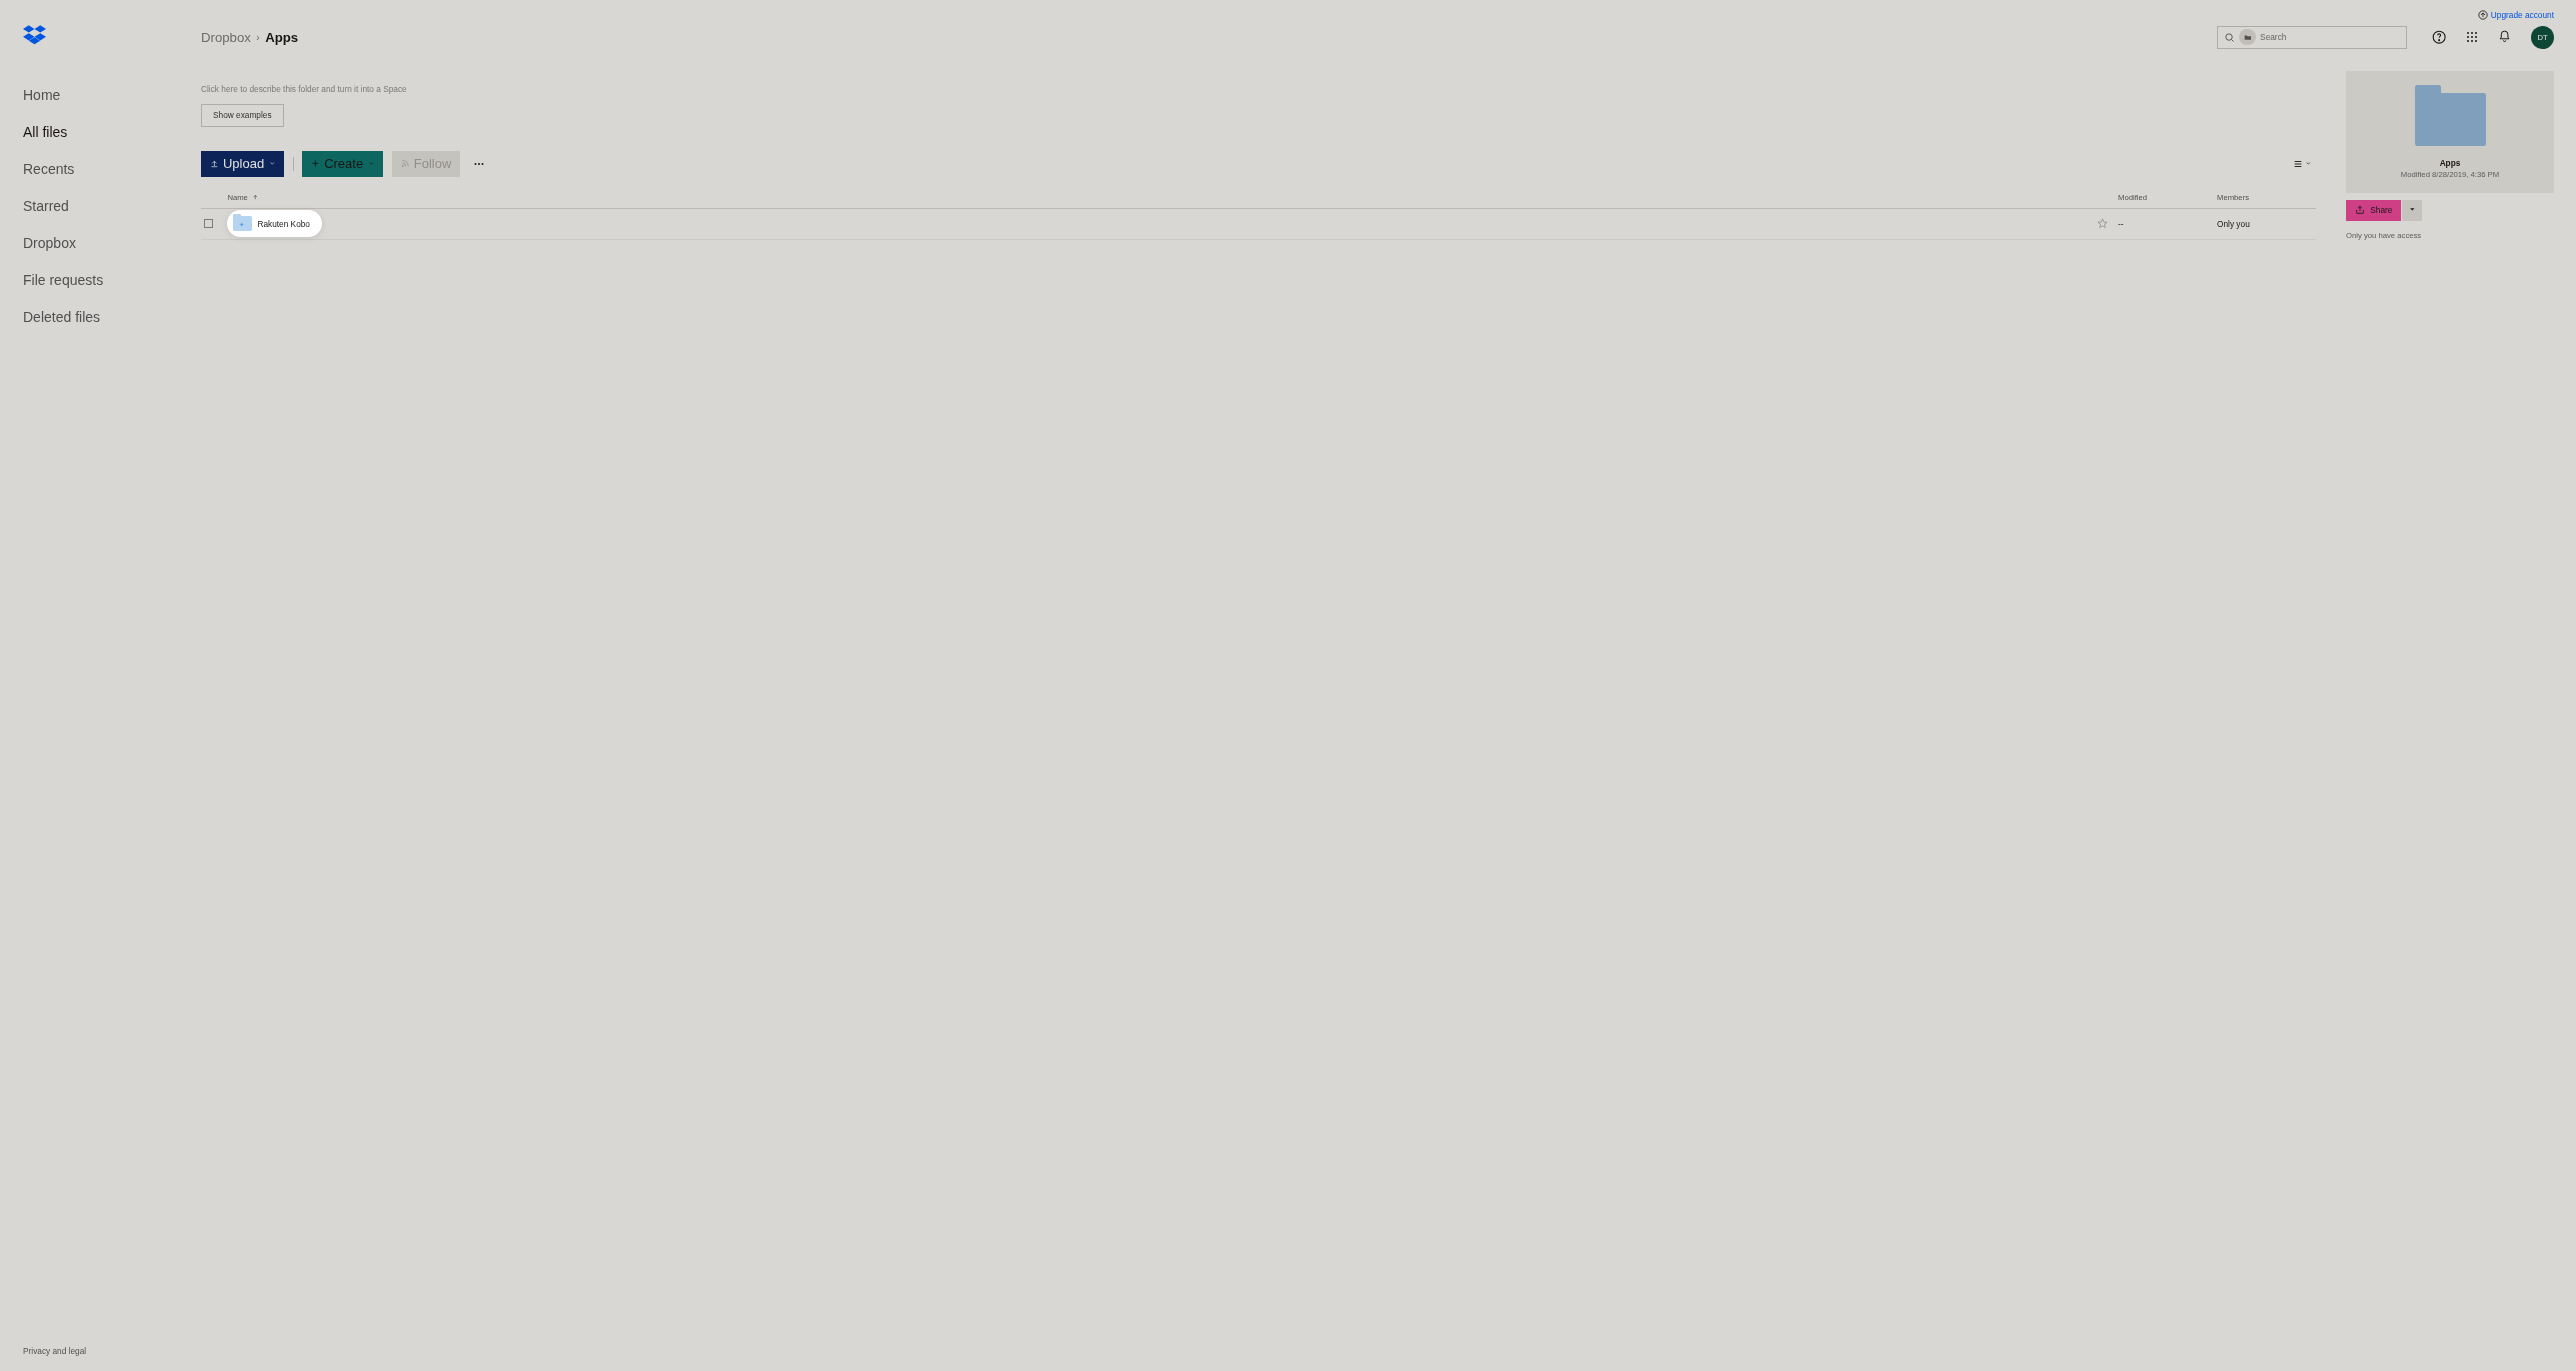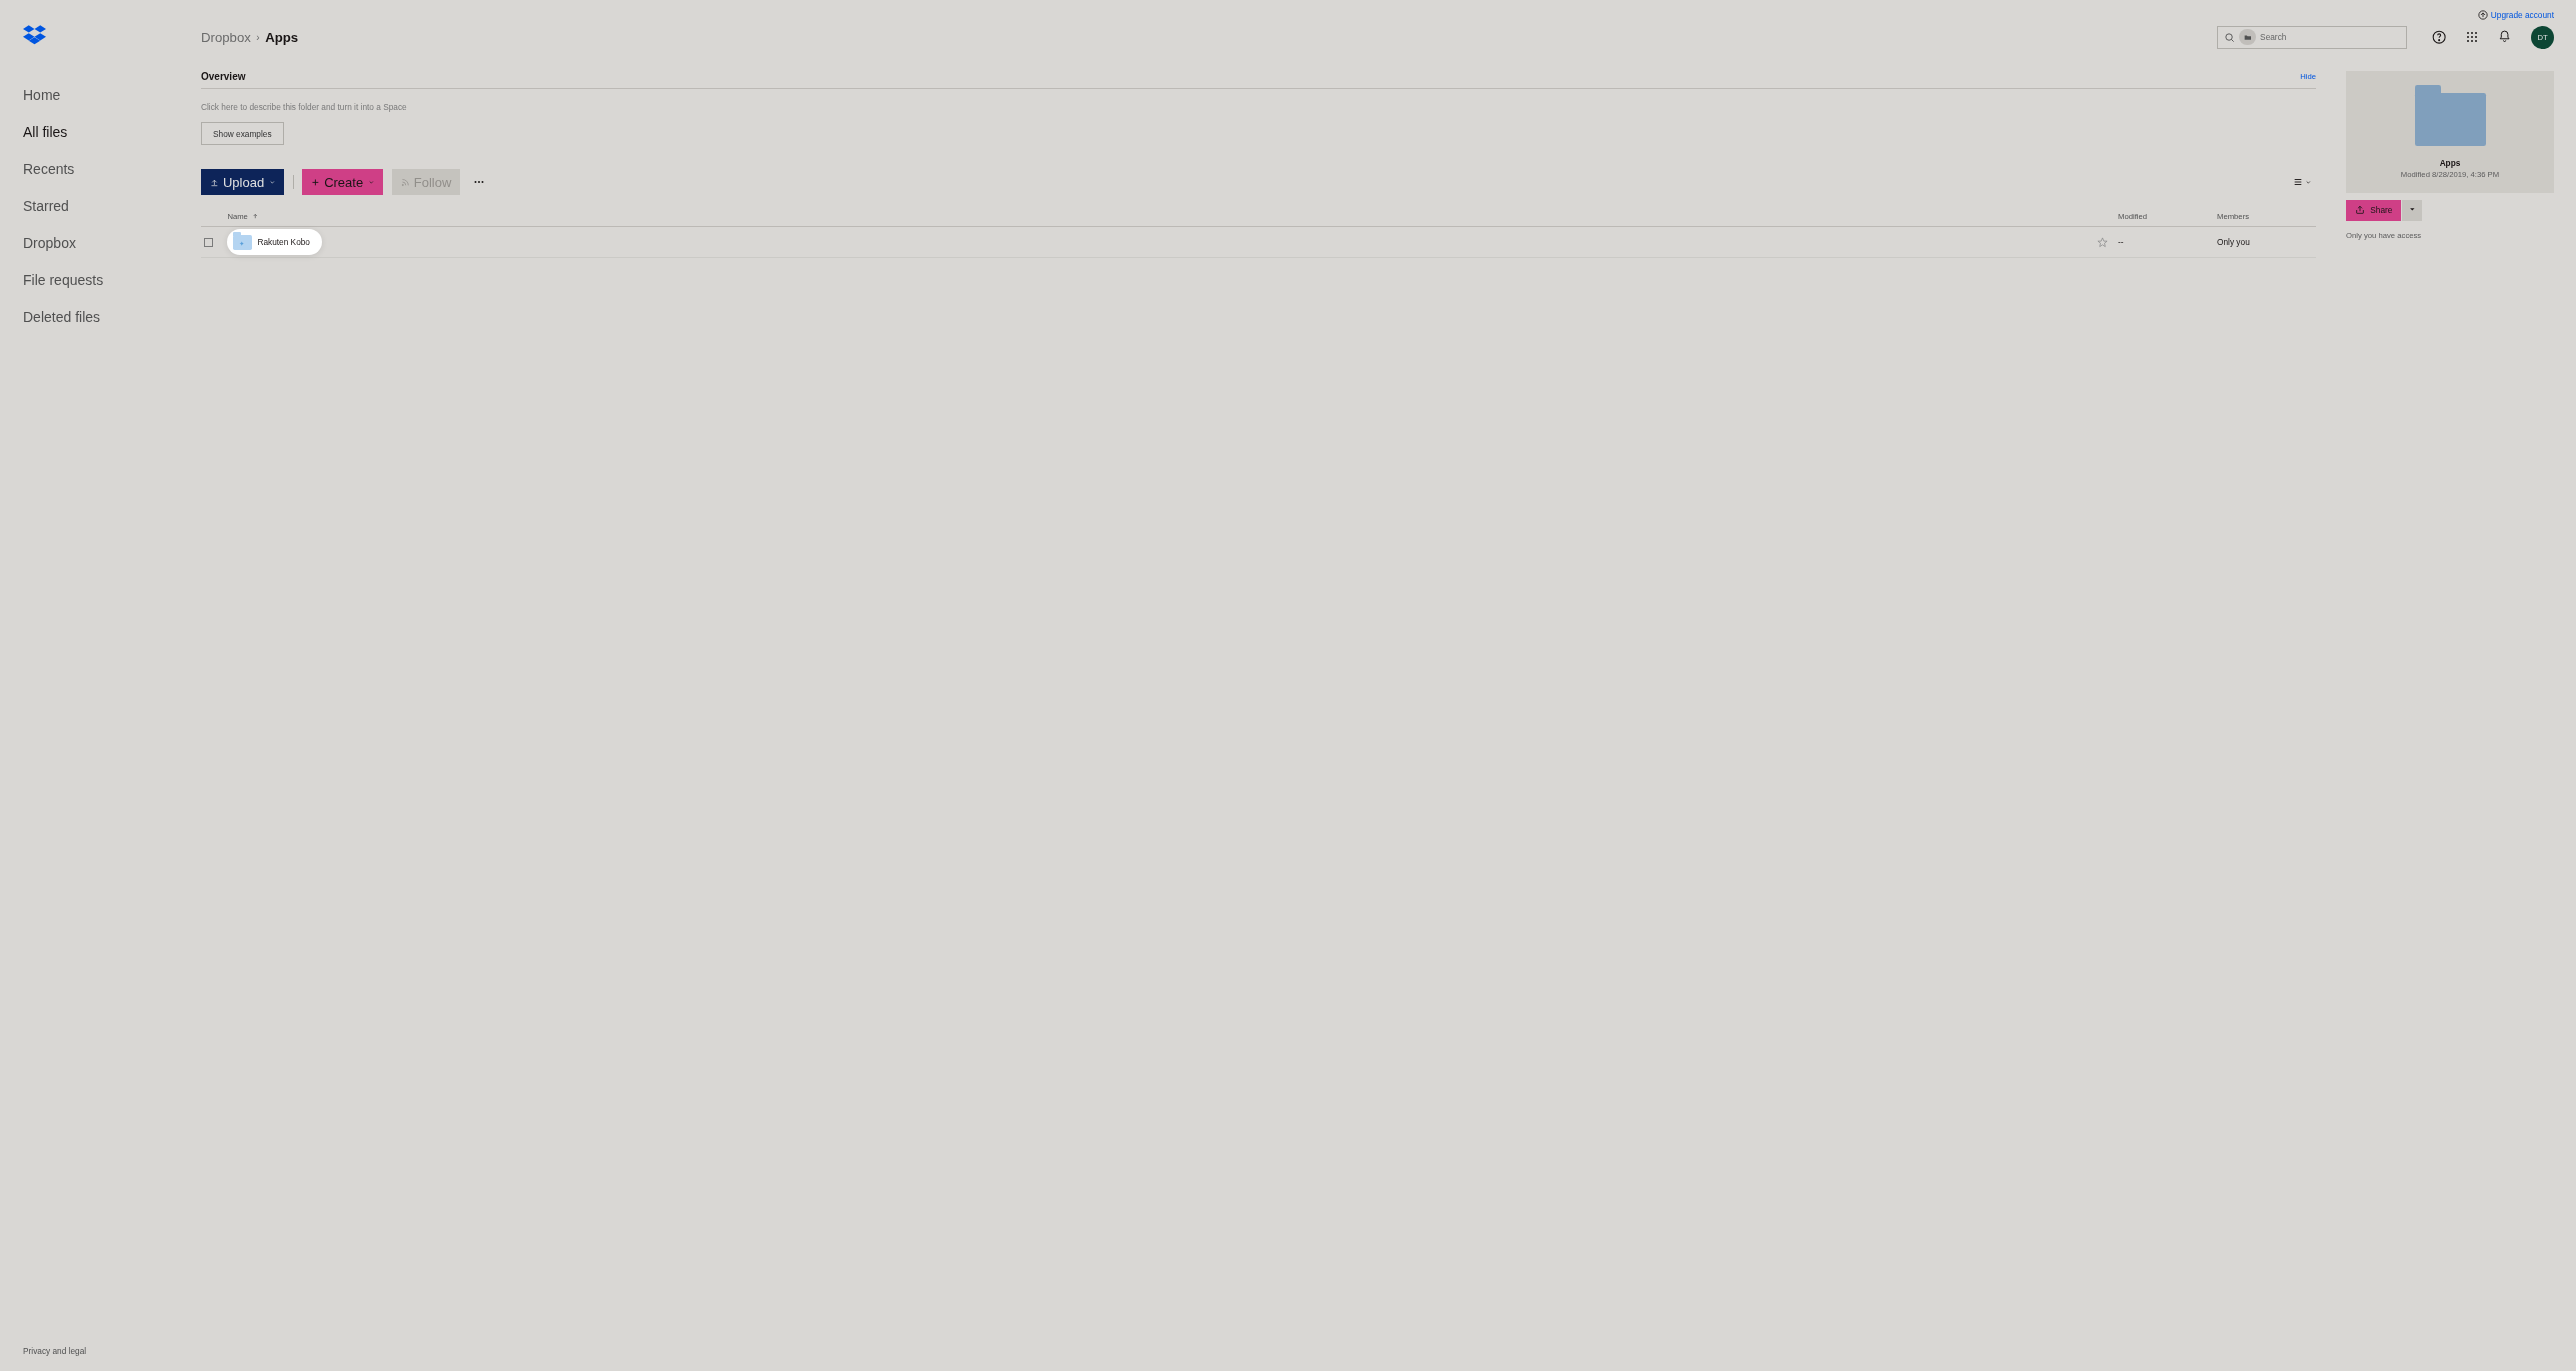--- a/index.html
+++ b/index.html
@@ -128,21 +128,21 @@
     margin-top: 24px;
   }
   .btn {
     display: inline-flex; align-items: center; gap: 4.4px;
     padding: 5.5px 8.8px;
     font-size: 13px;
     border: none;
     cursor: pointer;
   }
   .btn-primary { background: #0f2a66; color: #fff; }
-  .btn-secondary { background: #ec4899; color: #1e1919; }
+  .btn-secondary { background: #0f766e; color: #1e1919; }
   .btn-disabled { background: #e1ded9; color: #a6a39e; }
   .toolbar .divider { width: 0.6px; height: 14.3px; background: #c8c5c0; }
   .more-btn, .view-btn {
     padding: 4.4px;
     cursor: pointer;
     display: flex; align-items: center; gap: 2.2px;
   }
   .table { margin-top: 11px; }
   .table-head, .table-row {
     display: grid;
@@ -327,24 +327,20 @@
             <path d="M6 8a6 6 0 0112 0v5l2 3H4l2-3V8z"></path>
               <path d="M10 19a2 2 0 004 0"></path>
           </svg>
         </div>
         <div class="avatar">DT</div>
       </div>
     </div>
 
     <div class="content-row">
       <div class="content-main">
-        <div class="overview-head">
-          <h2>Overview</h2>
-          <span class="hide">Hide</span>
-        </div>
         <div class="overview-desc">Click here to describe this folder and turn it into a Space</div>
         <button class="show-examples">Show examples</button>
 
         <div class="toolbar">
           <button class="btn btn-primary">
             <svg width="8.8" height="8.8" viewBox="0 0 24 24" fill="none" stroke="#fff" stroke-width="2">
               <path d="M12 19V6M6 12l6-6 6 6"></path>
                 <path d="M4 21h16"></path>
             </svg>
             <span>Upload</span>

